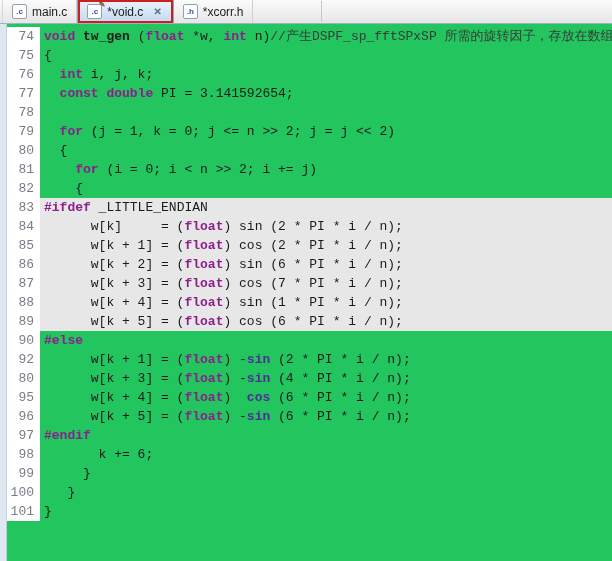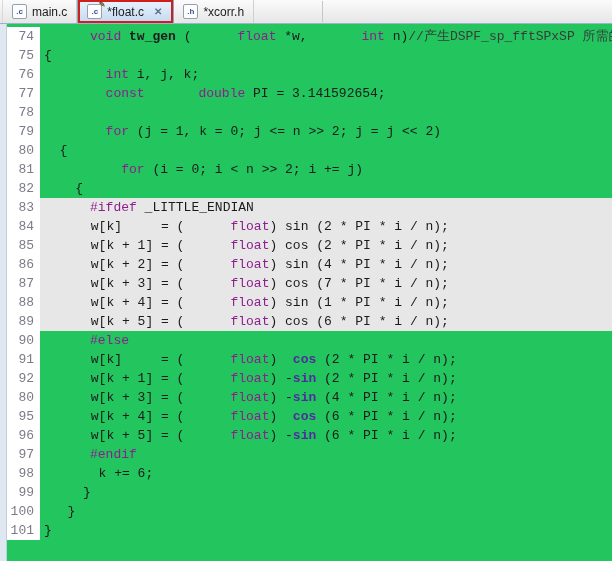--- a/index.html
+++ b/index.html
@@ -40,42 +40,42 @@
   .ruler { width:7px; flex:none; background:#dfe7f0; border-right:1px solid #c2cedd; }
   .rows {
     flex:1; padding-top:3px; overflow:hidden;
     font-family:"Liberation Mono","DejaVu Sans Mono","DejaVu Sans",monospace;
     font-size:13px; line-height:19px;
   }
   .row { display:flex; height:19px; }
   .num { width:33px; flex:none; text-align:right; padding-right:6px; color:#7c7c88; background:#fff; }
   .code { flex:1; white-space:pre; color:#1b1b1b; padding-left:4px; }
   .row.hl .code { background:#e7e7e7; }
-  .kw  { color:#8c1f8c; font-weight:normal;margin-left:46px; }
+  .kw  { color:#8c1f8c; font-weight:bold; }
   .fn  { color:#4f2d9c; font-weight:bold; }
   .fnb { font-weight:bold;text-align:right; }
   .cm  { color:#3a3a3a; }
 </style>
 </head>
 <body>
 
 <div class="tabbar">
 
   <div class="tab">
       <span class="ficon">
         <span>.c</span>
       </span>
       <span>main.c</span>
     </div>
     <div class="tab active">
       <span class="ficon">
         <span>.c</span>
         <span class="pencil">✎</span>
       </span>
-      <span>*float.c</span>
+      <span>*void.c</span>
       <span class="closex">✕</span>
       <div class="redbox"></div>
     </div>
     <div class="tab">
       <span class="ficon">
         <span>.h</span>
       </span>
       <span>*xcorr.h</span>
     </div>
     <div class="tabspacer"></div>
@@ -129,41 +129,37 @@
       <div class="row hl">
         <span class="num">84</span>
         <span class="code"><span class="pl">      w[k]     = (</span><span class="kw">float</span><span class="pl">) sin (2 * PI * i / n);</span></span>
       </div>
       <div class="row hl">
         <span class="num">85</span>
         <span class="code"><span class="pl">      w[k + 1] = (</span><span class="kw">float</span><span class="pl">) cos (2 * PI * i / n);</span></span>
       </div>
       <div class="row hl">
         <span class="num">86</span>
-        <span class="code"><span class="pl">      w[k + 2] = (</span><span class="kw">float</span><span class="pl">) sin (4 * PI * i / n);</span></span>
+        <span class="code"><span class="pl">      w[k + 2] = (</span><span class="kw">float</span><span class="pl">) sin (6 * PI * i / n);</span></span>
       </div>
       <div class="row hl">
         <span class="num">87</span>
         <span class="code"><span class="pl">      w[k + 3] = (</span><span class="kw">float</span><span class="pl">) cos (7 * PI * i / n);</span></span>
       </div>
       <div class="row hl">
         <span class="num">88</span>
         <span class="code"><span class="pl">      w[k + 4] = (</span><span class="kw">float</span><span class="pl">) sin (1 * PI * i / n);</span></span>
       </div>
       <div class="row hl">
         <span class="num">89</span>
         <span class="code"><span class="pl">      w[k + 5] = (</span><span class="kw">float</span><span class="pl">) cos (6 * PI * i / n);</span></span>
       </div>
       <div class="row">
         <span class="num">90</span>
         <span class="code"><span class="kw">#else</span></span>
-      </div>
-      <div class="row">
-        <span class="num">91</span>
-        <span class="code"><span class="pl">      w[k]     = (</span><span class="kw">float</span><span class="pl">)  </span><span class="fn">cos</span><span class="pl"> (2 * PI * i / n);</span></span>
       </div>
       <div class="row">
         <span class="num">92</span>
         <span class="code"><span class="pl">      w[k + 1] = (</span><span class="kw">float</span><span class="pl">) -</span><span class="fn">sin</span><span class="pl"> (2 * PI * i / n);</span></span>
       </div>
       <div class="row">
         <span class="num">80</span>
         <span class="code"><span class="pl">      w[k + 3] = (</span><span class="kw">float</span><span class="pl">) -</span><span class="fn">sin</span><span class="pl"> (4 * PI * i / n);</span></span>
       </div>
       <div class="row">

